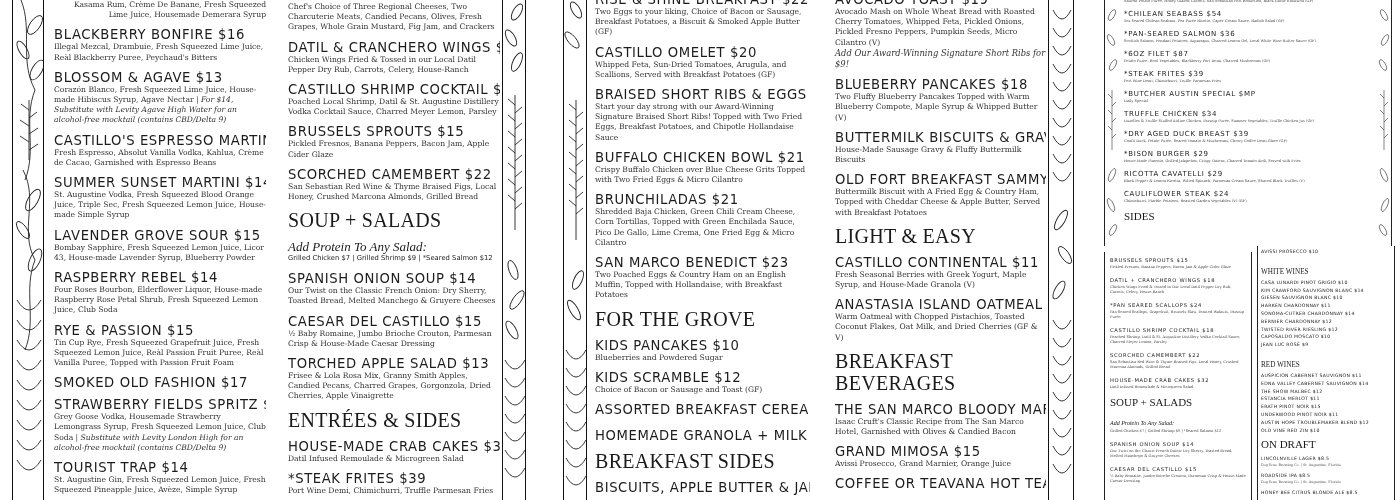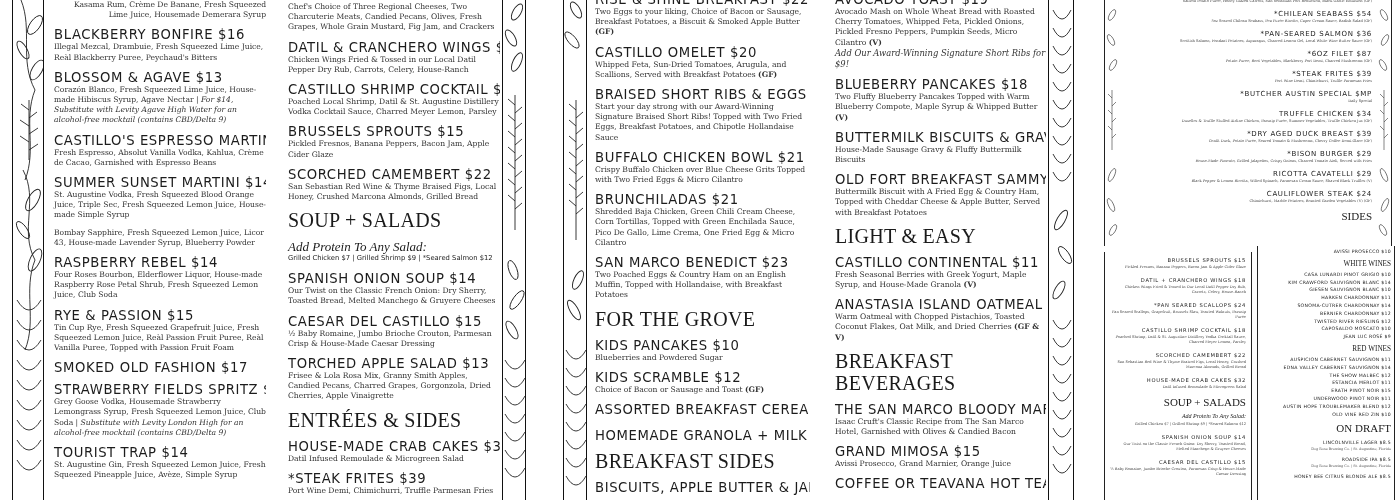--- a/index.html
+++ b/index.html
@@ -7,32 +7,32 @@
   body { position: relative; font-family: "DejaVu Serif", serif; color: #2a2a2a; }
 
   .panel { position: absolute; top: 0; height: 500px; background: #fff; overflow: hidden; }
   .border-strip { position: absolute; top: 0; height: 500px; border-left: 1.5px solid #111; border-right: 1.5px solid #111; overflow: hidden; }
   .border-strip svg { position: absolute; left: 0; top: 0; }
 
   .item { margin-bottom: 7px; }
   .item-title { font-family: "DejaVu Sans", sans-serif; font-size: 13.2px; letter-spacing: 0.6px; color: #1c1c1c; line-height: 15px; white-space: nowrap; }
   .item-desc { font-family: "DejaVu Serif", serif; font-size: 7.6px; line-height: 10.2px; color: #333; }
   .item-desc .note { font-style: italic; }
-  .item-desc b { font-weight: bold; }
+  .item-desc b { font-weight: normal; }
   .section-title { font-family: "Liberation Serif", serif; font-size: 20px; letter-spacing: 0.3px; color: #1a1a1a; margin: 6px 0 8px; line-height: 22px; }
   .protein-italic { font-family: "Liberation Serif", serif; font-style: italic; font-size: 13px; color: #1a1a1a; line-height: 15px; }
   .protein-line { font-family: "DejaVu Sans", sans-serif; font-size: 6.8px; color: #222; margin-bottom: 9px; }
 
   
-  .mini { position: absolute; background: #fff; text-align: right; }
+  .mini { position: absolute; background: #fff; text-align: left; }
   .mini .m-title { font-family: "DejaVu Sans", sans-serif; font-size: 7px; letter-spacing: 0.7px; color: #222; line-height: 9px; }
   .mini .m-desc { font-family: "DejaVu Serif", serif; font-size: 3.6px; color: #444; line-height: 5px; margin-bottom: 6px; }
   .mini .m-section { font-family: "Liberation Serif", serif; font-size: 11px; color: #1a1a1a; margin: 4px 0 5px; }
   .mini .m-wine { font-family: "DejaVu Sans", sans-serif; font-size: 4.6px; letter-spacing: 0.3px; color: #222; line-height: 7.8px; }
-  .mini .m-sub { font-family: "Liberation Serif", serif; font-size: 7.2px; color: #222; margin: 4px 0 3px; }
+  .mini .m-sub { font-family: "Liberation Serif", serif; font-size: 7.2px; color: #222; margin: 12px 0 3px; }
   .mini .m-draft-desc { font-family: "DejaVu Serif", serif; font-size: 3.4px; color: #555; margin-bottom: 5px; }
   .mini-frame { position: absolute; border-left: 1px solid #222; border-right: 1px solid #222; }
 </style>
 </head>
 <body>
 
 <div class="border-strip" style="left:12px; width:32px;">
   <svg width="32" height="500">
     <g fill="none" stroke="#222" stroke-width="0.9">
       <path d="M8 0 C20 30 6 60 22 90 C10 120 24 150 12 180"></path>
@@ -63,20 +63,21 @@
   </div>
   <div class="item">
     <div class="item-title">CASTILLO'S ESPRESSO MARTINI $16</div>
     <div class="item-desc">Fresh Espresso, Absolut Vanilla Vodka, Kahlua, Crème de Cacao, Garnished with Espresso Beans</div>
   </div>
   <div class="item">
     <div class="item-title">SUMMER SUNSET MARTINI $14</div>
     <div class="item-desc">St. Augustine Vodka, Fresh Squeezed Blood Orange Juice, Triple Sec, Fresh Squeezed Lemon Juice, House-made Simple Syrup</div>
   </div>
   <div class="item">
+    <div class="item-title">LAVENDER GROVE SOUR $15</div>
     <div class="item-desc">Bombay Sapphire, Fresh Squeezed Lemon Juice, Licor 43, House-made Lavender Syrup, Blueberry Powder</div>
   </div>
   <div class="item">
     <div class="item-title">RASPBERRY REBEL $14</div>
     <div class="item-desc">Four Roses Bourbon, Elderflower Liquor, House-made Raspberry Rose Petal Shrub, Fresh Squeezed Lemon Juice, Club Soda</div>
   </div>
   <div class="item">
     <div class="item-title">RYE &amp; PASSION $15</div>
     <div class="item-desc">Tin Cup Rye, Fresh Squeezed Grapefruit Juice, Fresh Squeezed Lemon Juice, Reàl Passion Fruit Puree, Reàl Vanilla Puree, Topped with Passion Fruit Foam</div>
   </div>

